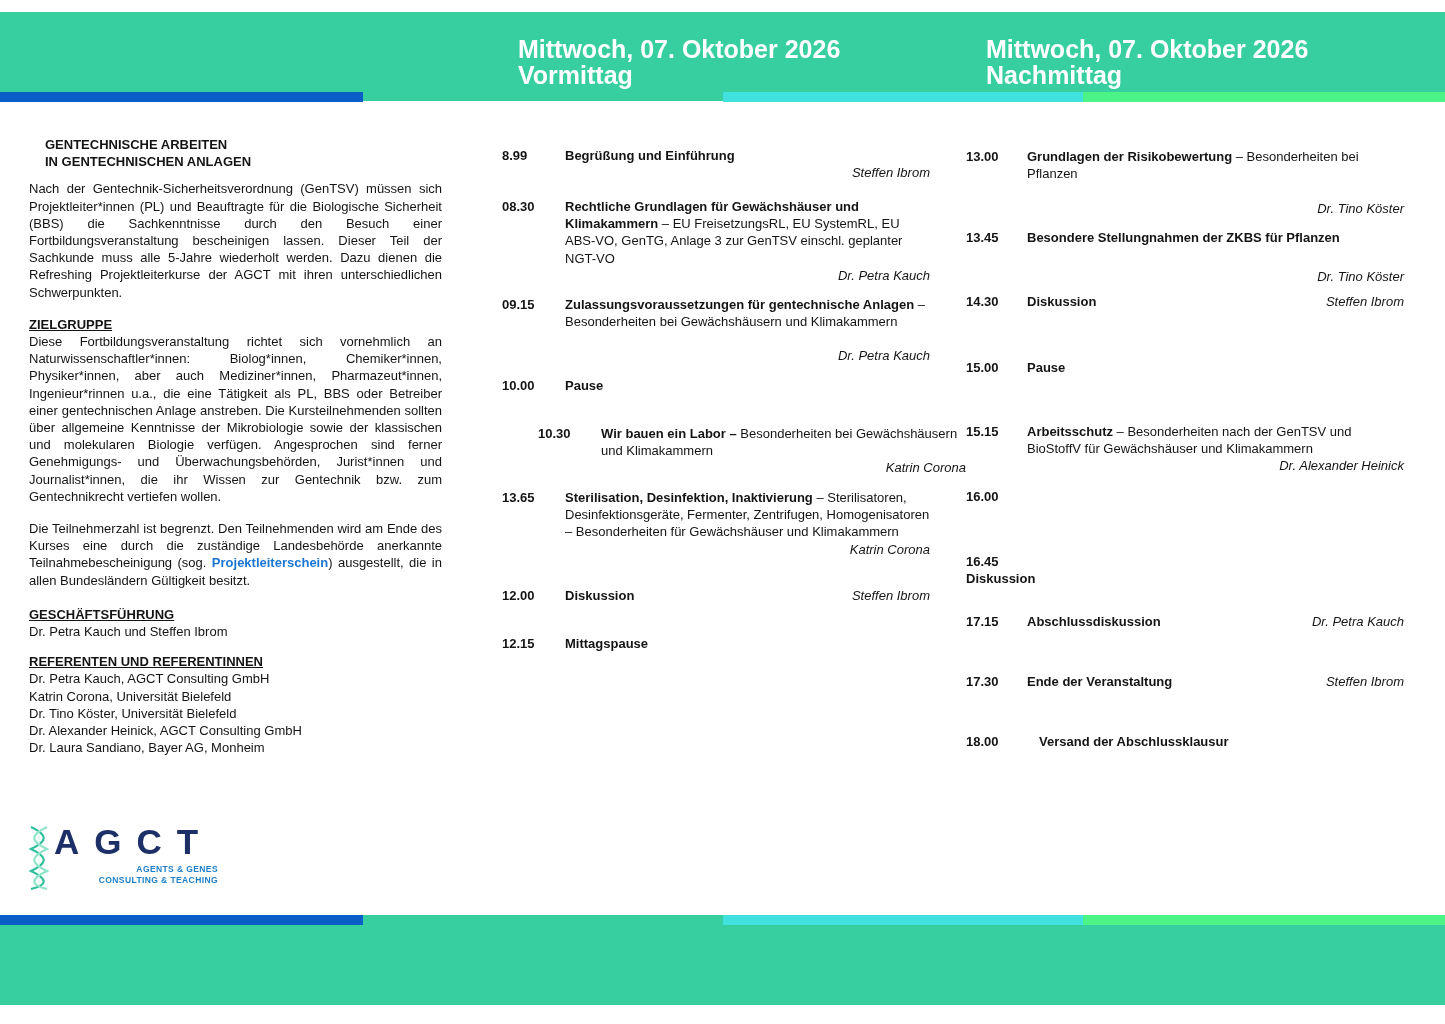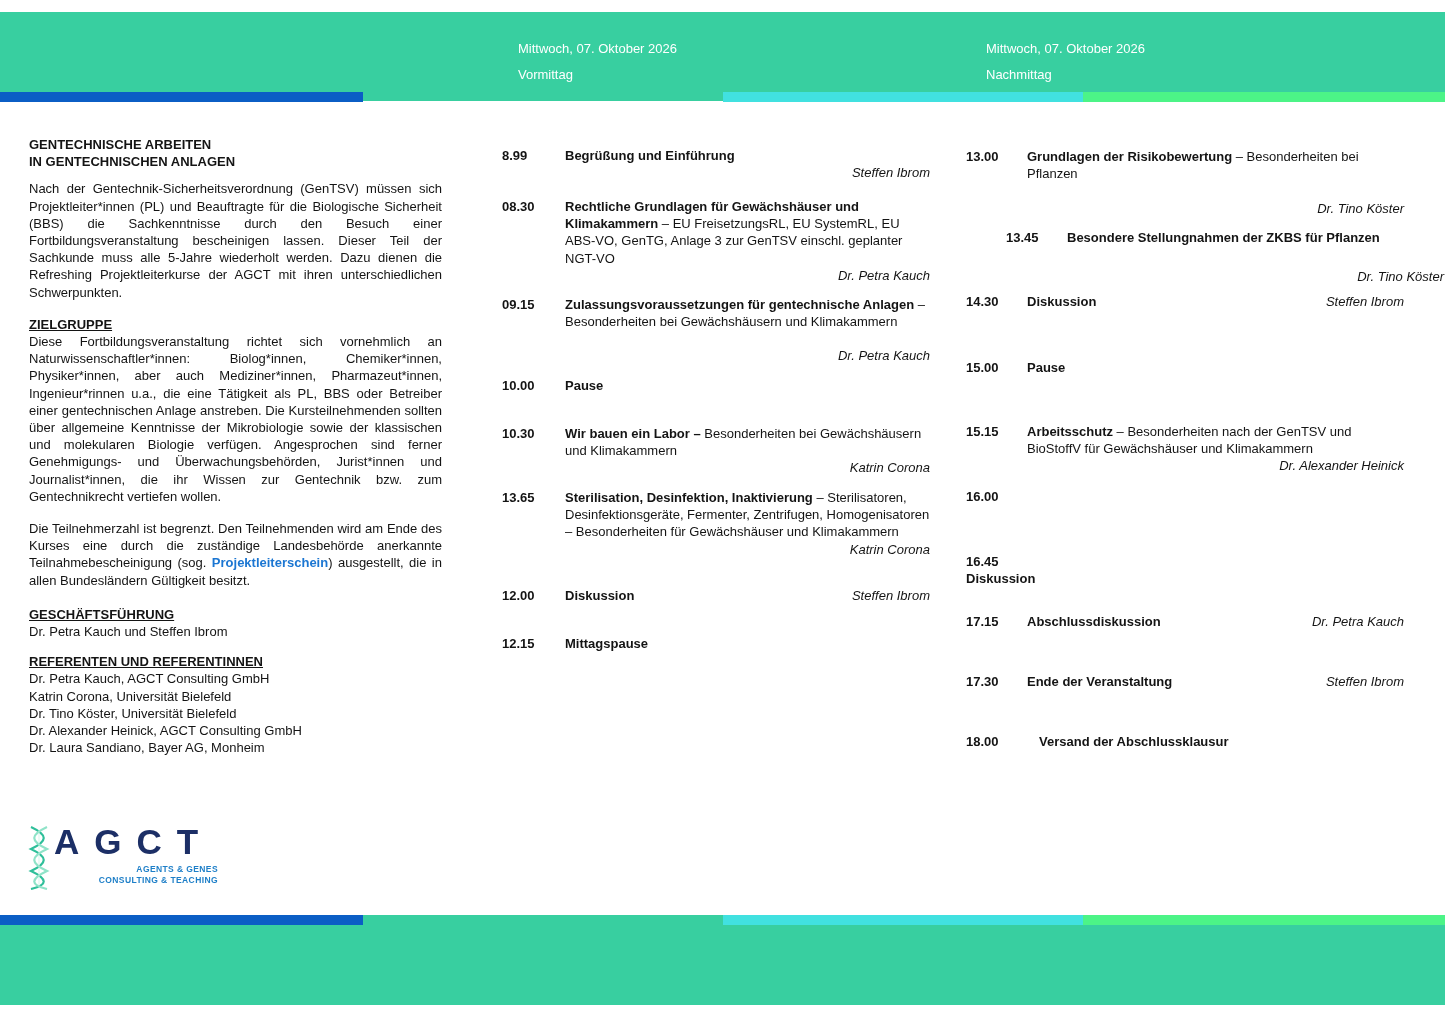--- a/index.html
+++ b/index.html
@@ -18,28 +18,28 @@
   .strip{position:absolute;height:10px;z-index:2;}
   .strip.blue{background:var(--blue);}
   .strip.cyan{background:var(--cyan);}
   .strip.green{background:var(--green);}
   #strip-top-blue{top:92px;left:0;width:363px;}
   #strip-top-cyan{top:92px;left:723px;width:360px;}
   #strip-top-green{top:92px;left:1083px;width:362px;}
   #strip-bot-blue{top:915px;left:0;width:363px;}
   #strip-bot-cyan{top:915px;left:723px;width:360px;}
   #strip-bot-green{top:915px;left:1083px;width:362px;}
-  .bar-title{position:absolute;color:#ffffff;font-weight:normal;font-size:13px;line-height:26px;z-index:3;}
+  .bar-title{position:absolute;color:#ffffff;font-weight:bold;font-size:25px;line-height:26px;z-index:3;}
   #title-am{left:518px;top:36px;}
   #title-pm{left:986px;top:36px;}
 
   
   #left-col{position:absolute;left:29px;top:136px;width:413px;font-size:13px;line-height:17.2px;}
   #left-col .h{font-weight:bold;text-decoration:underline;}
-  #left-col .doc-title{font-weight:bold;margin:0 0 10px;}
+  #left-col .doc-title{font-weight:bold;margin:0 16px 10px;}
   #left-col p{margin:0 0 15px;text-align:justify;}
   #left-col .section{margin:0 0 13px;}
   #left-col .section .lines div{white-space:nowrap;}
   a.doc-link{color:var(--link);font-weight:bold;text-decoration:none;}
 
   
   #logo{position:absolute;left:26px;top:826px;width:192px;height:66px;}
   #logo .helix{position:absolute;left:0;top:0;}
   #logo .letters{position:absolute;left:28px;top:-4px;font-weight:bold;font-size:35px;
     letter-spacing:15px;color:var(--navy);line-height:40px;}
@@ -143,21 +143,21 @@
         <div class="line"><span class="t">Zulassungsvoraussetzungen für gentechnische Anlagen</span><span class="d"> – Besonderheiten bei Gewächshäusern und Klimakammern</span></div>
         <div class="spk" style="margin-top: 17px;">Dr. Petra Kauch</div>
       </div>
     </div>
     <div class="entry" style="top: 377px;">
       <div class="time">10.00</div>
       <div class="body">
         <div class="line"><span class="t">Pause</span></div>
       </div>
     </div>
-    <div class="entry" style="top: 425px;">
+    <div class="entry" style="top: 425px; margin-left: 36px;">
       <div class="time">10.30</div>
       <div class="body">
         <div class="line"><span class="t">Wir bauen ein Labor –</span><span class="d"> Besonderheiten bei Gewächshäusern und Klimakammern</span></div>
         <div class="spk">Katrin Corona</div>
       </div>
     </div>
     <div class="entry" style="top: 489px;">
       <div class="time">13.65</div>
       <div class="body">
         <div class="line"><span class="t">Sterilisation, Desinfektion, Inaktivierung</span><span class="d"> – Sterilisatoren, Desinfektionsgeräte, Fermenter, Zentrifugen, Homogenisatoren – Besonderheiten für Gewächshäuser und Klimakammern</span></div>
@@ -181,21 +181,21 @@
     </div>
   </div>
 <div class="schedule" id="schedule-pm">
     <div class="entry" style="top: 148px;">
       <div class="time">13.00</div>
       <div class="body">
         <div class="line"><span class="t">Grundlagen der Risikobewertung</span><span class="d"> – Besonderheiten bei Pflanzen</span></div>
         <div class="spk" style="margin-top: 18px;">Dr. Tino Köster</div>
       </div>
     </div>
-    <div class="entry" style="top: 229px; margin-left: 40px;">
+    <div class="entry" style="top: 229px;">
       <div class="time">13.45</div>
       <div class="body">
         <div class="line"><span class="t">Besondere Stellungnahmen der ZKBS für Pflanzen</span></div>
         <div class="spk" style="margin-top: 22px;">Dr. Tino Köster</div>
       </div>
     </div>
     <div class="entry" style="top: 293px;">
       <div class="time">14.30</div>
       <div class="body">
         <div class="line inline">

